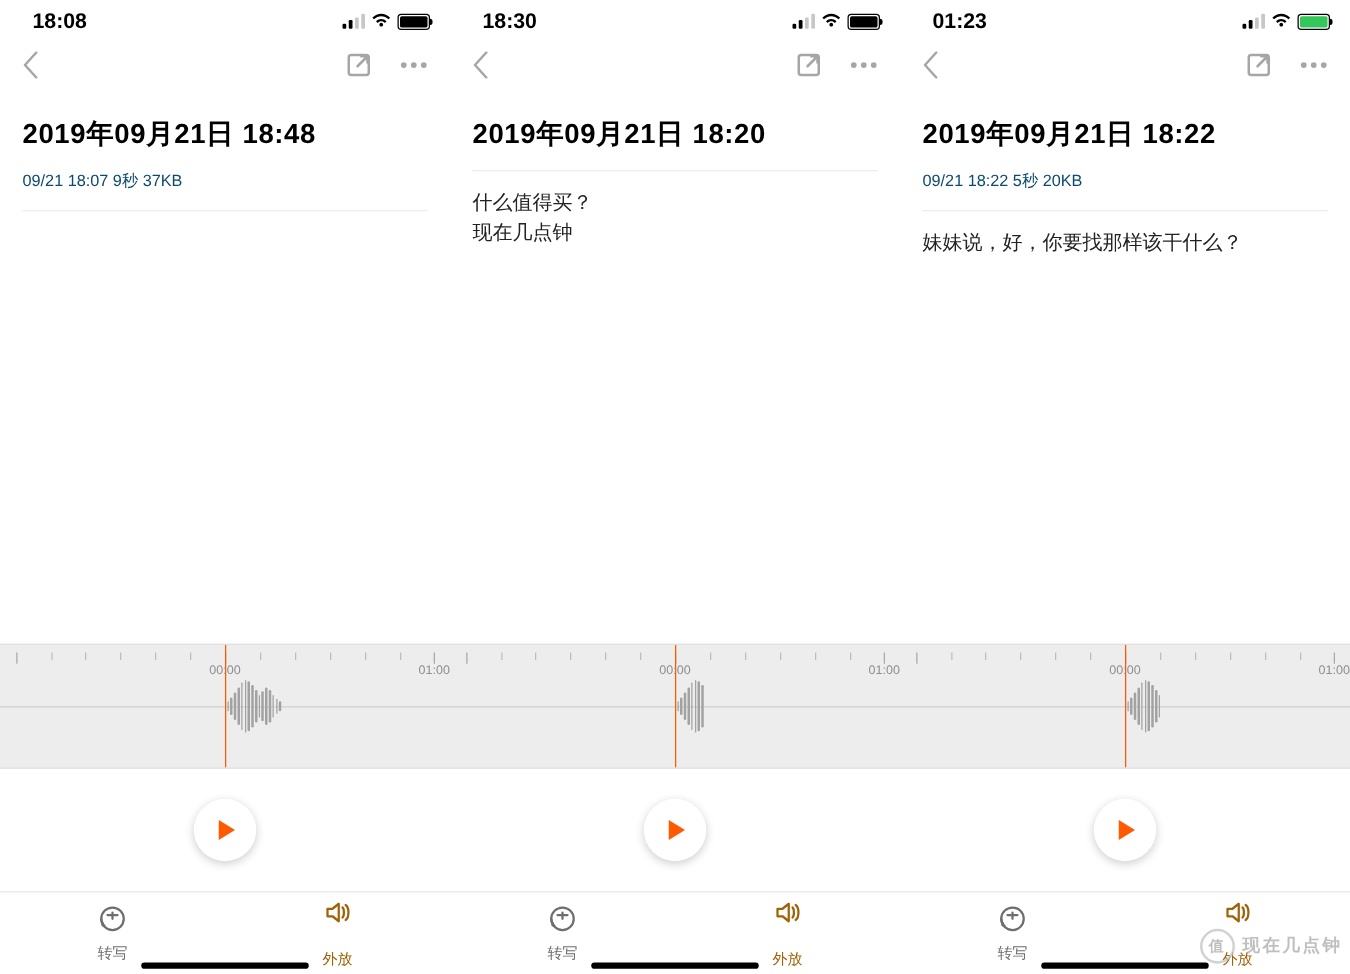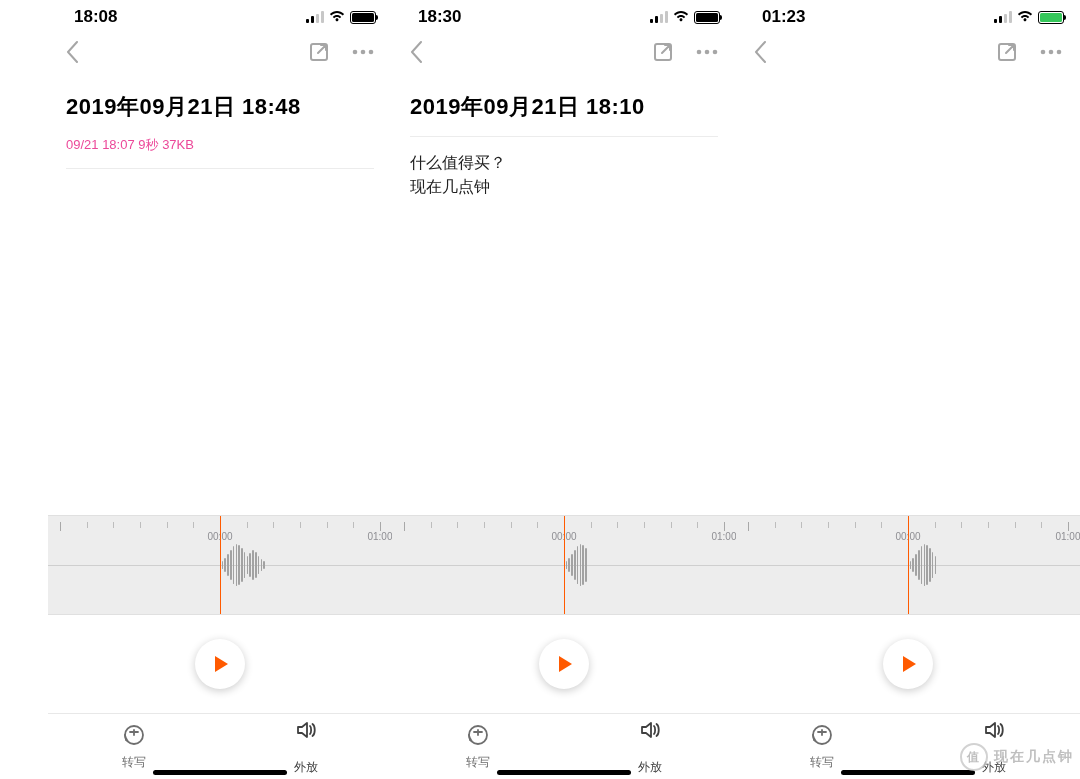--- a/index.html
+++ b/index.html
@@ -1,17 +1,17 @@
 <!DOCTYPE html>
 <html><head>
 <meta charset="utf-8">
 <style>
   * { box-sizing: border-box; margin: 0; padding: 0; }
   html, body { width: 1080px; height: 779px; font-family: -apple-system, "Helvetica Neue", Arial, sans-serif; background:#fff; color:#000; }
-  .row { display:flex; width:1080px; height:779px;padding-left:48px; }
+  .row { display:flex; width:1080px; height:779px; }
   .pane { flex:1 1 0; display:flex; flex-direction:column; position:relative; background:#fff; }
 
   
   .status { height:30px; display:flex; align-items:center; justify-content:space-between; padding:4px 16px 0 26px; font-size:17px; font-weight:600; }
   .status .right { display:flex; align-items:center; gap:4px; }
   .sig { width:18px; height:12px; position:relative; }
   .sig span { position:absolute; bottom:0; width:3px; background:#000; border-radius:1px; }
   .sig span:nth-child(1){ left:0; height:4px; }
   .sig span:nth-child(2){ left:5px; height:7px; }
   .sig span:nth-child(3){ left:10px; height:9px; background:#c7c7c7; }
@@ -24,21 +24,21 @@
 
   
   .nav { height:44px; display:flex; align-items:center; justify-content:space-between; padding:0 18px; }
   .nav .left, .nav .right-grp { display:flex; align-items:center; gap:22px; }
   .nav svg { display:block; }
   .nav .icon-btn { color:#a6a6a6; cursor:pointer; }
 
   
   .body { padding:18px 18px 0 18px; flex:0 0 auto; }
   .title { font-size:22px; font-weight:700; letter-spacing:0.5px; }
-  .meta  { margin-top:14px; font-size:13px; color:#ec4899; }
+  .meta  { margin-top:14px; font-size:13px; color:#0c4a6e; }
   .divider { margin-top:14px; height:1px; background:#ececec; }
   .transcript { margin-top:14px; font-size:16px; line-height:1.5; color:#222; white-space:pre-line; }
 
   .spacer { flex:1 1 auto; }
 
   
   .wave { height:100px; background:#ededed; position:relative; overflow:hidden; border-top:1px solid #e0e0e0; border-bottom:1px solid #e0e0e0; }
   .wave .midline { position:absolute; left:0; right:0; top:50%; height:1px; background:#cfcfcf; }
   .wave .tick-row { position:absolute; left:0; right:0; top:6px; height:14px; }
   .wave .tick { position:absolute; top:0; width:1px; height:6px; background:#bdbdbd; }
@@ -49,21 +49,21 @@
   .wave .blob span { width:1.6px; margin:0 0.6px; background:#a2a2a2; border-radius:1px; display:block; }
 
   
   .play-zone { height:98px; display:flex; align-items:center; justify-content:center; }
   .play-btn { width:50px; height:50px; border-radius:50%; background:#fff; box-shadow:0 2px 8px rgba(0,0,0,.2); display:flex; align-items:center; justify-content:center; cursor:pointer; }
 
   
   .toolbar { height:66px; border-top:1px solid #e8e8e8; display:flex; }
   .toolbar .tbtn { flex:1; display:flex; flex-direction:column; align-items:center; justify-content:center; gap:4px; font-size:12px; cursor:pointer; }
   .toolbar .tbtn.inactive { color:#6e6e6e; }
-  .toolbar .tbtn.active   { color:#404040;gap:14px; }
+  .toolbar .tbtn.active   { color:#a16207;gap:14px; }
 
   .home-ind { position:absolute; bottom:4px; left:50%; transform:translateX(-50%); width:134px; height:5px; background:#000; border-radius:3px; }
 
   
   .watermark { position:absolute; right:6px; bottom:8px; display:flex; align-items:center; gap:6px; font-size:14px; color:#b0b0b0; opacity:.8; pointer-events:none; font-weight:600; letter-spacing:2px;}
   .watermark .c { width:28px; height:28px; border-radius:50%; border:2px solid #c7c7c7; display:flex; align-items:center; justify-content:center; font-size:12px; color:#b0b0b0;}
 </style>
 </head>
 <body>
 
@@ -214,21 +214,21 @@
           <span class="icon-btn">
             <svg width="22" height="6" viewBox="0 0 22 6">
               <circle cx="3" cy="3" r="2.3" fill="#a6a6a6"></circle>
               <circle cx="11" cy="3" r="2.3" fill="#a6a6a6"></circle>
               <circle cx="19" cy="3" r="2.3" fill="#a6a6a6"></circle>
             </svg>
           </span>
         </span>
       </div>
       <div class="body">
-        <div class="title">2019年09月21日 18:10</div>
+        <div class="title">2019年09月21日 18:20</div>
         <div class="divider"></div>
         <div class="transcript">什么值得买？
 现在几点钟</div>
       </div>
       <div class="spacer"></div>
       <div class="wave">
         <div class="midline"></div>
         <div class="tick-row">
           <div class="tick major" style="left:50%"></div>
           <div class="tick" style="left:57.75%"></div>
@@ -318,20 +318,26 @@
           </span>
           <span class="icon-btn">
             <svg width="22" height="6" viewBox="0 0 22 6">
               <circle cx="3" cy="3" r="2.3" fill="#a6a6a6"></circle>
               <circle cx="11" cy="3" r="2.3" fill="#a6a6a6"></circle>
               <circle cx="19" cy="3" r="2.3" fill="#a6a6a6"></circle>
             </svg>
           </span>
         </span>
       </div>
+      <div class="body">
+        <div class="title">2019年09月21日 18:22</div>
+        <div class="meta">09/21 18:22 5秒 20KB</div>
+        <div class="divider"></div>
+        <div class="transcript">妹妹说，好，你要找那样该干什么？</div>
+      </div>
       <div class="spacer"></div>
       <div class="wave">
         <div class="midline"></div>
         <div class="tick-row">
           <div class="tick major" style="left:50%"></div>
           <div class="tick" style="left:57.75%"></div>
           <div class="tick" style="left:65.5%"></div>
           <div class="tick" style="left:73.25%"></div>
           <div class="tick" style="left:81%"></div>
           <div class="tick" style="left:88.75%"></div>

